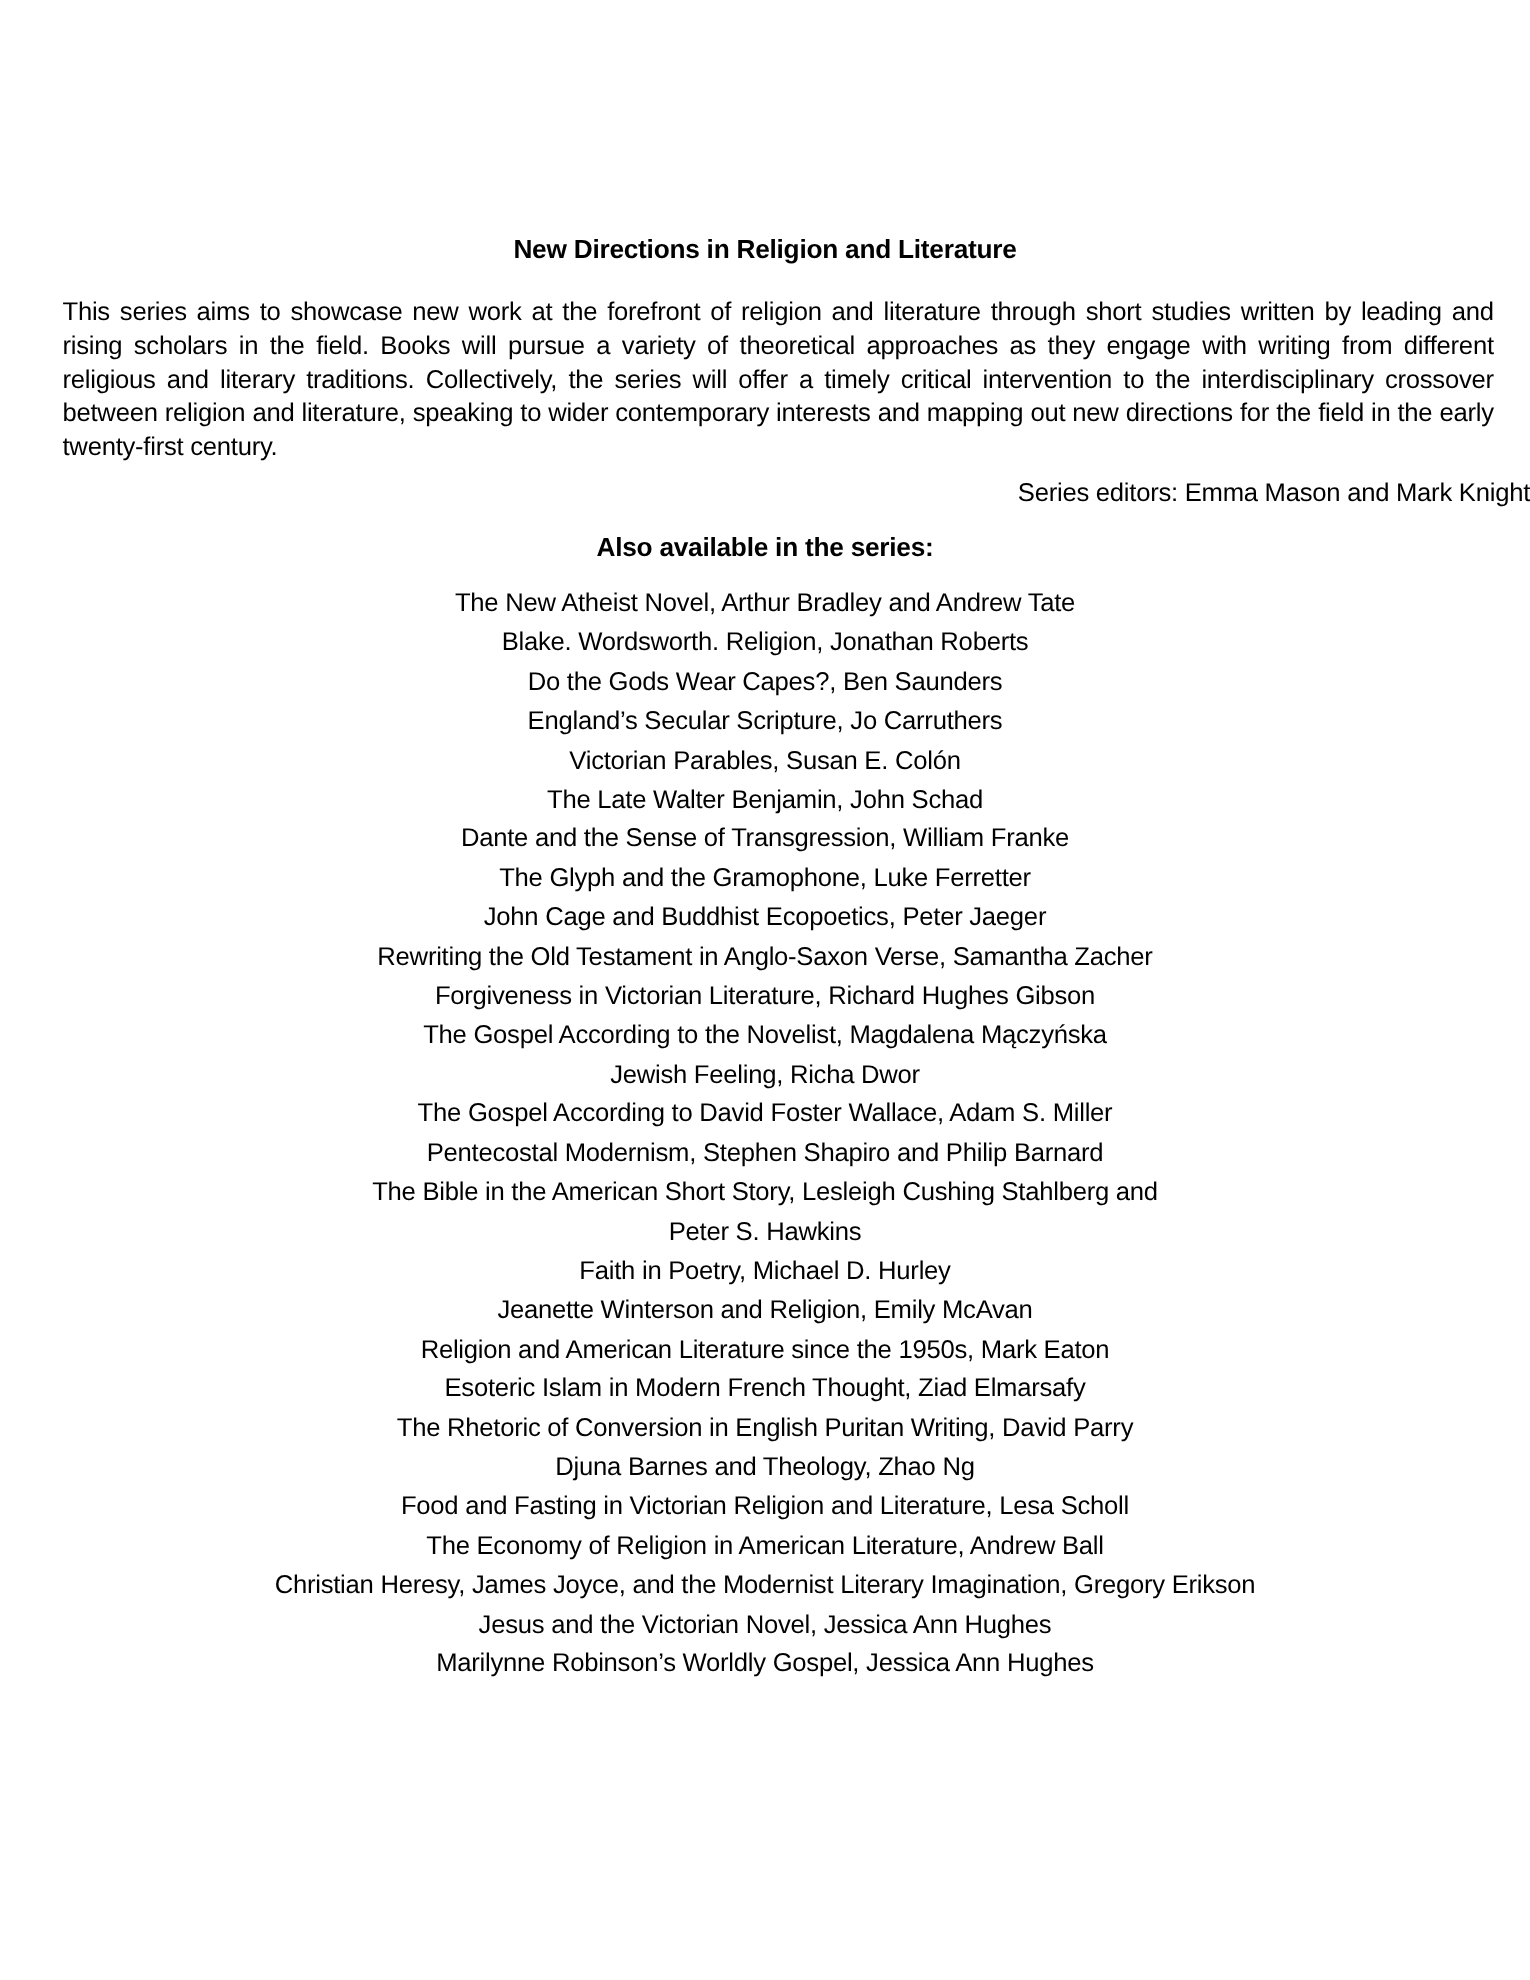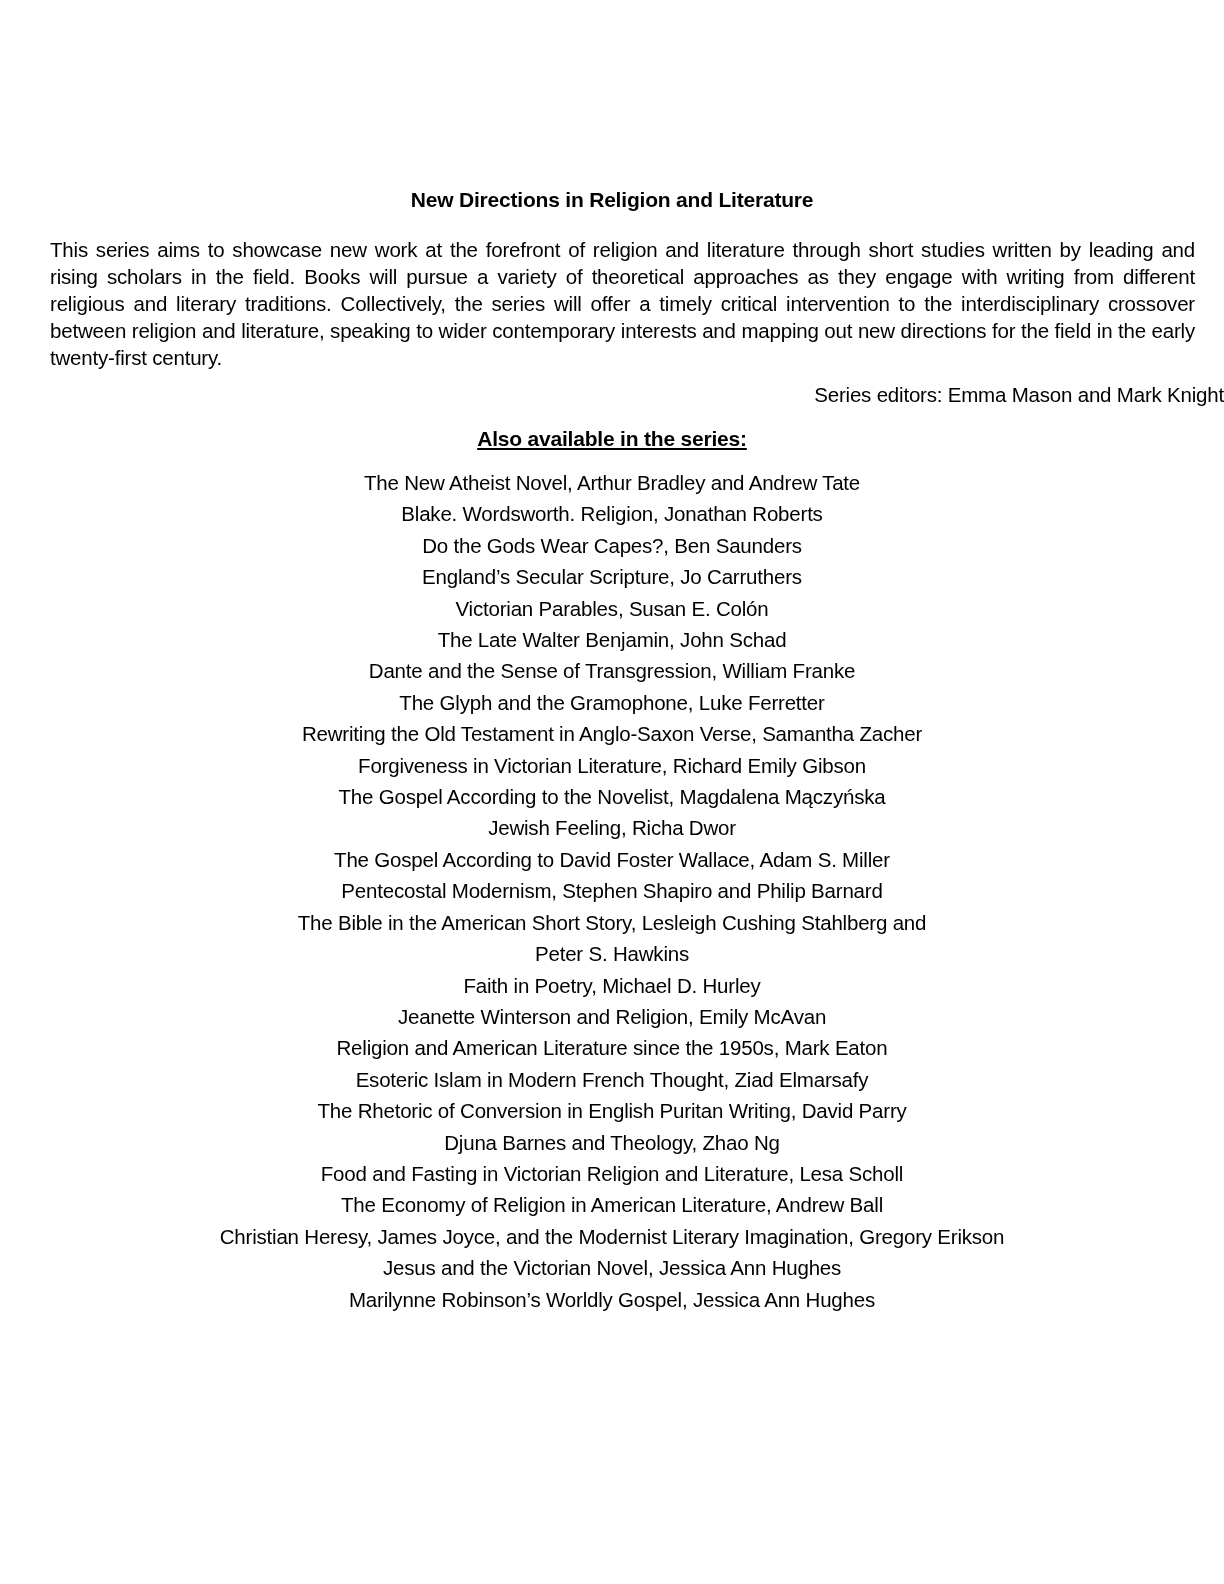--- a/index.html
+++ b/index.html
@@ -42,21 +42,20 @@
     line-height: 24px;
     letter-spacing: -0.2px;
   }
   .also-heading {
     margin: 20px 0 0 0;
     text-align: center;
     font-size: 21px;
     line-height: 24px;
     font-weight: bold;
     letter-spacing: -0.2px;
-    text-decoration: underline;
   }
   .book-list {
     margin: 16px 100px 0 100px;
     text-align: center;
     font-size: 20.5px;
     line-height: 31.4px;
     letter-spacing: -0.2px;
   }
   .book-title {
   }
@@ -75,22 +74,23 @@
 
   <div class="book-list">
       <div class="book-item"><span class="book-title">The New Atheist Novel</span>, <span class="book-authors">Arthur Bradley and Andrew Tate</span></div>
       <div class="book-item"><span class="book-title">Blake. Wordsworth. Religion</span>, <span class="book-authors">Jonathan Roberts</span></div>
       <div class="book-item"><span class="book-title">Do the Gods Wear Capes?</span>, <span class="book-authors">Ben Saunders</span></div>
       <div class="book-item"><span class="book-title">England’s Secular Scripture</span>, <span class="book-authors">Jo Carruthers</span></div>
       <div class="book-item"><span class="book-title">Victorian Parables</span>, <span class="book-authors">Susan E. Colón</span></div>
       <div class="book-item"><span class="book-title">The Late Walter Benjamin</span>, <span class="book-authors">John Schad</span></div>
       <div class="book-item"><span class="book-title">Dante and the Sense of Transgression</span>, <span class="book-authors">William Franke</span></div>
       <div class="book-item"><span class="book-title">The Glyph and the Gramophone</span>, <span class="book-authors">Luke Ferretter</span></div>
+      <div class="book-item"><span class="book-title">John Cage and Buddhist Ecopoetics</span>, <span class="book-authors">Peter Jaeger</span></div>
       <div class="book-item"><span class="book-title">Rewriting the Old Testament in Anglo-Saxon Verse</span>, <span class="book-authors">Samantha Zacher</span></div>
-      <div class="book-item"><span class="book-title">Forgiveness in Victorian Literature</span>, <span class="book-authors">Richard Emily Gibson</span></div>
+      <div class="book-item"><span class="book-title">Forgiveness in Victorian Literature</span>, <span class="book-authors">Richard Hughes Gibson</span></div>
       <div class="book-item"><span class="book-title">The Gospel According to the Novelist</span>, <span class="book-authors">Magdalena Mączyńska</span></div>
       <div class="book-item"><span class="book-title">Jewish Feeling</span>, <span class="book-authors">Richa Dwor</span></div>
       <div class="book-item"><span class="book-title">The Gospel According to David Foster Wallace</span>, <span class="book-authors">Adam S. Miller</span></div>
       <div class="book-item"><span class="book-title">Pentecostal Modernism</span>, <span class="book-authors">Stephen Shapiro and Philip Barnard</span></div>
       <div class="book-item"><span class="book-title">The Bible in the American Short Story</span>, <span class="book-authors">Lesleigh Cushing Stahlberg and<br>Peter S. Hawkins</span></div>
       <div class="book-item"><span class="book-title">Faith in Poetry</span>, <span class="book-authors">Michael D. Hurley</span></div>
       <div class="book-item"><span class="book-title">Jeanette Winterson and Religion</span>, <span class="book-authors">Emily McAvan</span></div>
       <div class="book-item"><span class="book-title">Religion and American Literature since the 1950s</span>, <span class="book-authors">Mark Eaton</span></div>
       <div class="book-item"><span class="book-title">Esoteric Islam in Modern French Thought</span>, <span class="book-authors">Ziad Elmarsafy</span></div>
       <div class="book-item"><span class="book-title">The Rhetoric of Conversion in English Puritan Writing</span>, <span class="book-authors">David Parry</span></div>

